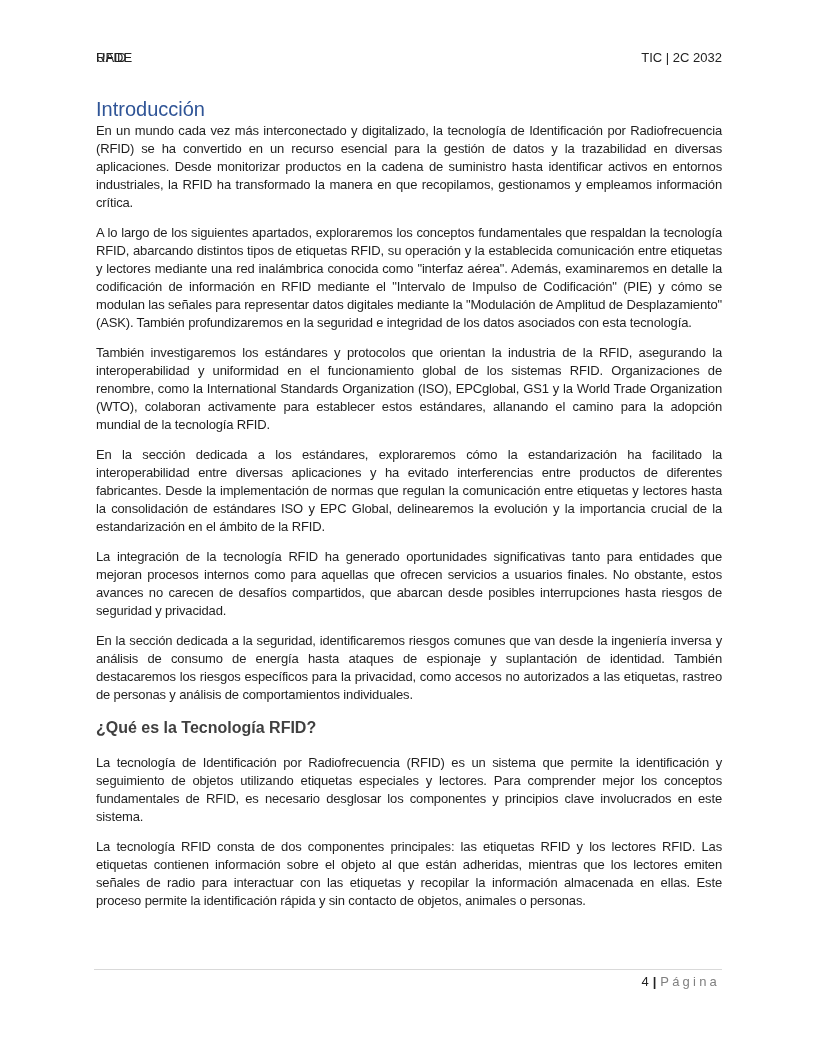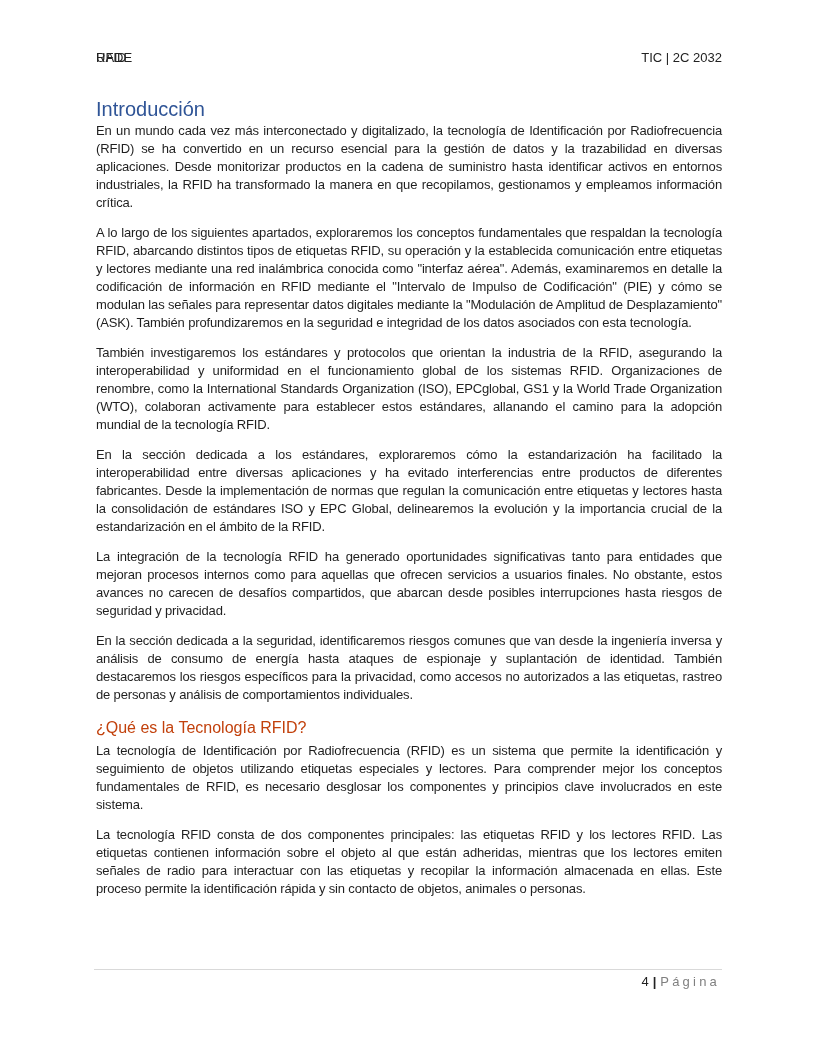--- a/index.html
+++ b/index.html
@@ -14,21 +14,21 @@
     .header .left { position: absolute; left: 0; top: 0; }
     .header .center { position: absolute; left: 0; width: 626px; text-align: left; top: 0; }
     .header .right { position: absolute; right: 0; top: 0; }
     .content {
       position: absolute; top: 97px; left: 96px; width: 626px;
     }
     h1 {
       font-weight: normal; font-size: 20px; color: #2f5496; margin: 0 0 1px 0; line-height: 24px;
     }
     h2 {
-      font-weight: normal; font-size: 16px; color: #c2410c; margin: 0 0 4px 0; line-height: 20px;
+      font-weight: bold; font-size: 16px; color: #404040; margin: 0 0 16px 0; line-height: 20px;
     }
     p {
       margin: 0 0 12px 0; font-size: 13px; line-height: 18px; text-align: justify;
       letter-spacing: -0.15px;
     }
     p.last-before-h { margin-bottom: 14px; }
     .footer-rule {
       position: absolute; top: 969px; left: 94px; width: 628px; height: 1px; background: #d9d9d9;
     }
     .footer {

